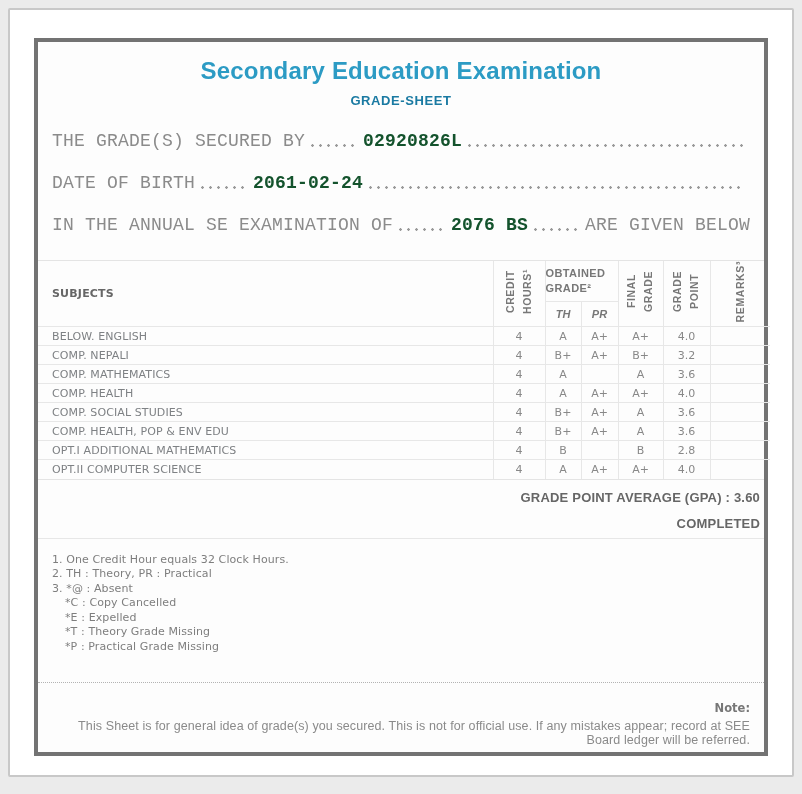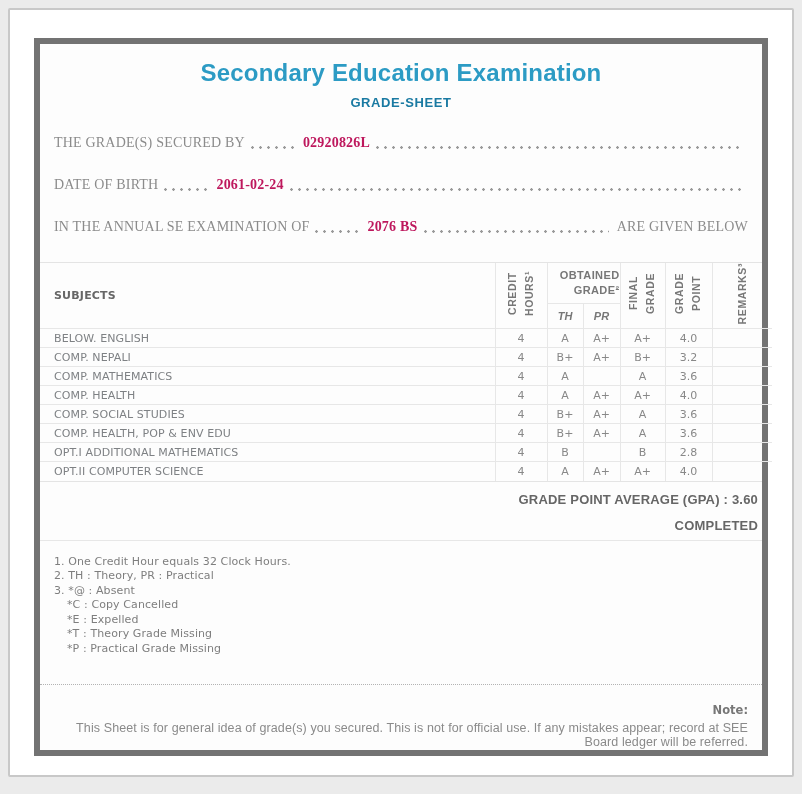--- a/index.html
+++ b/index.html
@@ -14,21 +14,21 @@
     width: 786px; height: 769px;
     background: #ffffff;
     border: 2px solid #c8c8c8;
     border-radius: 2px;
   }
   .panel {
     position: absolute;
     left: 24px; top: 28px;
     width: 734px; height: 718px;
     background: #fdfdfd;
-    border: 6px solid #737373;
+    border: 4px solid #737373;
   }
   
   .sheet-header { padding-top: 14px; text-align: center; }
   .main-title {
     font-family: "Liberation Sans", sans-serif;
     font-size: 24px; font-weight: bold;
     line-height: 30px;
     color: #2c9bc4;
     letter-spacing: 0.2px;
   }
@@ -37,27 +37,27 @@
     font-family: "Liberation Sans", sans-serif;
     font-size: 13px; font-weight: bold;
     color: #1a7aa2;
     letter-spacing: 0.6px;
   }
   
   .info-section { margin-top: 26px; padding: 0 14px; }
   .info-line {
     display: flex; align-items: flex-end;
     height: 14px; margin-bottom: 28px;
-    font-family: Liberation Serif, serif;
-    font-size: 14px; color: #8b8b8b;
+    font-family: Liberation Mono, monospace;
+    font-size: 18px; color: #8b8b8b;
     letter-spacing: 0.2px; line-height: 14px;
     white-space: nowrap;
     text-align: center;
   }
-  .info-value { font-weight: bold; color: #be185d; }
+  .info-value { font-weight: bold; color: #14532d; }
   .dots {
     height: 3px;
     background-image: radial-gradient(circle at 1.5px 1.5px, #9a9a9a 1.1px, rgba(0,0,0,0) 1.5px);
     background-size: 8px 3px;
     background-repeat: repeat-x;
     margin: 0 6px 1px 6px;
   }
   .dots.mid { width: 46px; flex: none; }
   .dots.fill { flex: 1 1 auto; }
   .info-suffix { margin-left: 2px; }
@@ -75,21 +75,21 @@
     display: inline-block;
     writing-mode: vertical-rl;
     transform: rotate(180deg);
     white-space: pre-line;
     font-family: "Liberation Sans", sans-serif;
     font-size: 10.5px; font-weight: bold;
     color: #777; letter-spacing: 0.6px;
     line-height: 1.65;
   }
   .obtained-h {
-    text-align: right; vertical-align: middle; height: 36px;
+    text-align: left; vertical-align: middle; height: 36px;
     font-family: "Liberation Sans", sans-serif;
     font-size: 11px; font-weight: bold; color: #777;
     white-space: pre-line; line-height: 1.35; letter-spacing: 0.4px;
   }
   .thpr-h {
     text-align: center; height: 22px;
     font-family: "Liberation Sans", sans-serif;
     font-size: 11px; font-weight: bold; color: #777; font-style: italic;
   }
   tr.data-row { height: 19px; }

